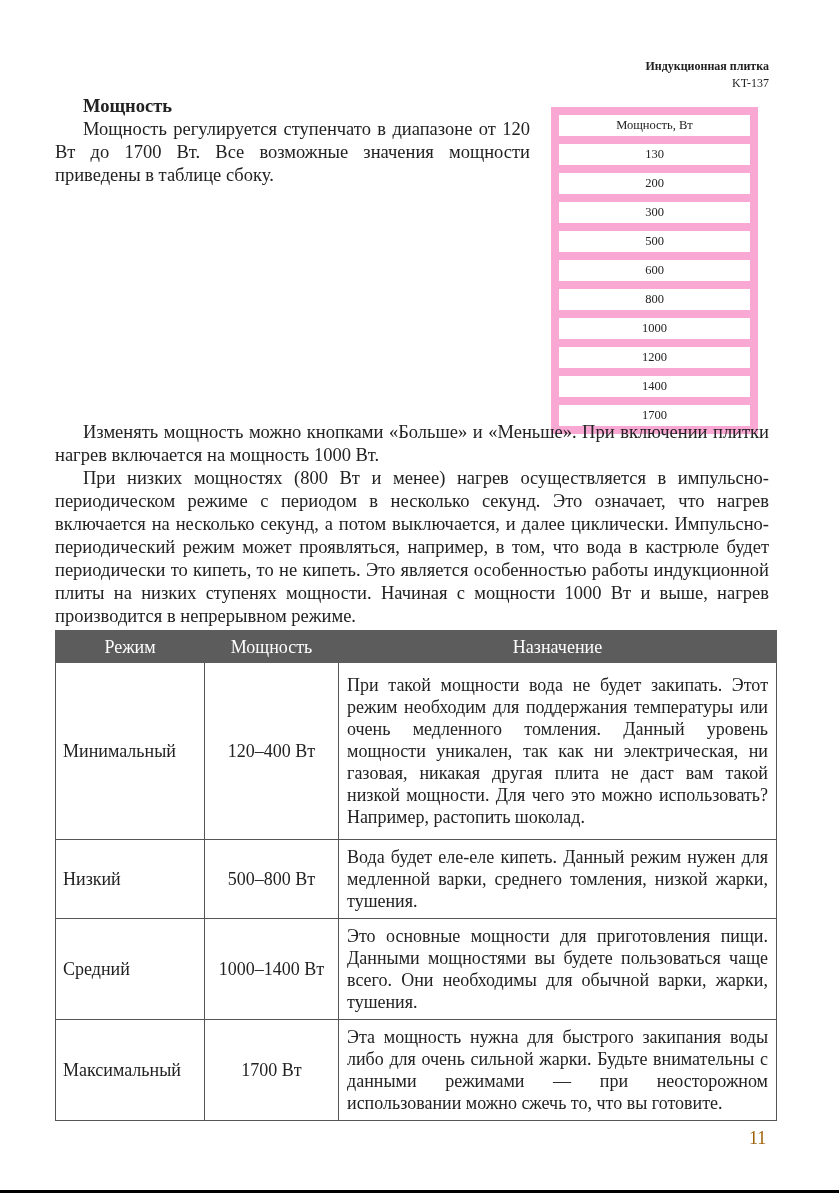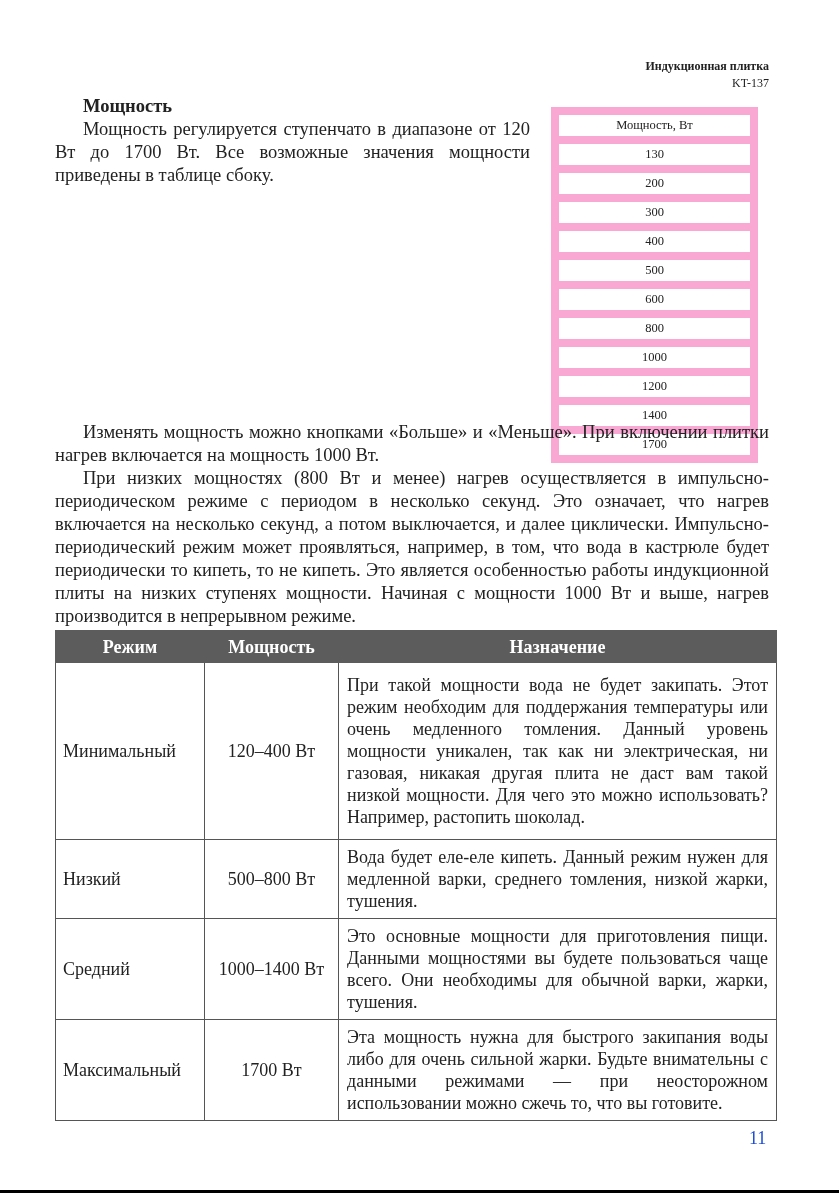--- a/index.html
+++ b/index.html
@@ -80,21 +80,21 @@
     left: 55px;
     top: 630px;
     width: 722px;
     border-collapse: collapse;
     font-size: 18px;
     line-height: 22px;
   }
   .mode-table th {
     background: #5c5c5c;
     color: #ffffff;
-    font-weight: bold;
+    font-weight: normal;
     height: 31px;
     padding: 0;
     text-align: center;
     border: 1px solid #5c5c5c;
   }
   .mode-table td {
     border: 1px solid #555555;
     vertical-align: middle;
     padding: 0 8px;
   }
@@ -102,21 +102,21 @@
   .col-power { width: 133px; text-align: center; }
   .col-purpose { text-align: justify; padding: 6px 8px !important; }
   .mode-table td.cell-mode { padding-left: 7px; }
   .mode-table td.cell-power { text-align: center; margin-left: 12px; }
 
   .page-number {
     position: absolute;
     left: 749px;
     top: 1128px;
     font-size: 18px;
-    color: #1d4ed8;
+    color: #a16207;
   }
   .bottom-rule {
     position: absolute;
     left: 0;
     top: 1190px;
     width: 839px;
     height: 3px;
     background: #000000;
   }
 </style>
@@ -141,23 +141,20 @@
   </thead>
   <tbody>
     <tr>
         <td>130</td>
       </tr>
     <tr>
         <td>200</td>
       </tr>
     <tr>
         <td>300</td>
-      </tr>
-    <tr>
-        <td>400</td>
       </tr>
     <tr>
         <td>500</td>
       </tr>
     <tr>
         <td>600</td>
       </tr>
     <tr>
         <td>800</td>
       </tr>

